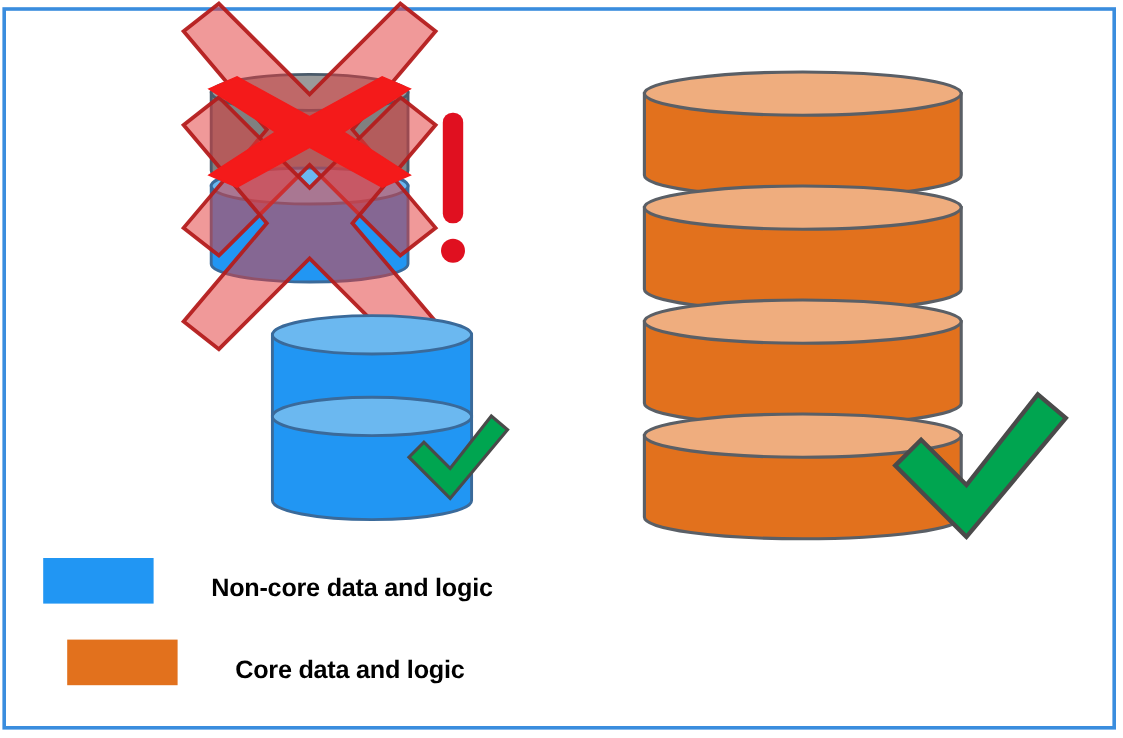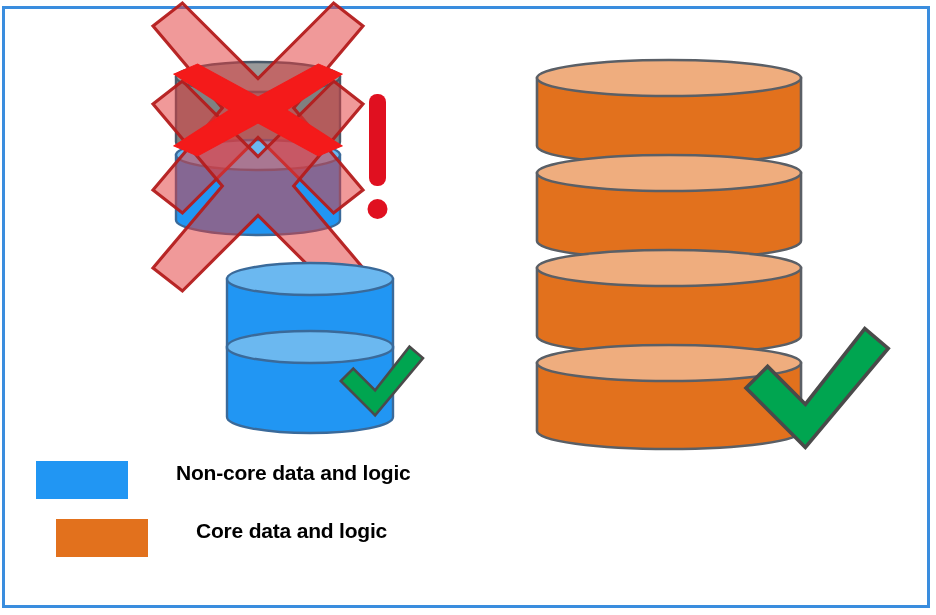--- a/index.html
+++ b/index.html
@@ -36,25 +36,25 @@
   #legend {
     position: absolute;
     left: 36px;
     top: 461px;
     width: 420px;
     height: 120px;
   }
   .legend-row {
     position: absolute;
     display: flex;
-    align-items: flex-start;
+    align-items: flex-end;
     height: 42px;
   }
   .legend-row.row-0 { top: 0px; left: 0px; }
-  .legend-row.row-1 { top: 58px; left: 0px; padding-left: 20px; }
+  .legend-row.row-1 { top: 68px; left: 0px; padding-left: 20px; }
   .legend-swatch {
     width: 92px;
     height: 38px;
     flex: 0 0 auto;
   }
   .legend-label {
     margin-left: 48px;
     font-size: 21px;
     font-weight: bold;
     color: #000000;

